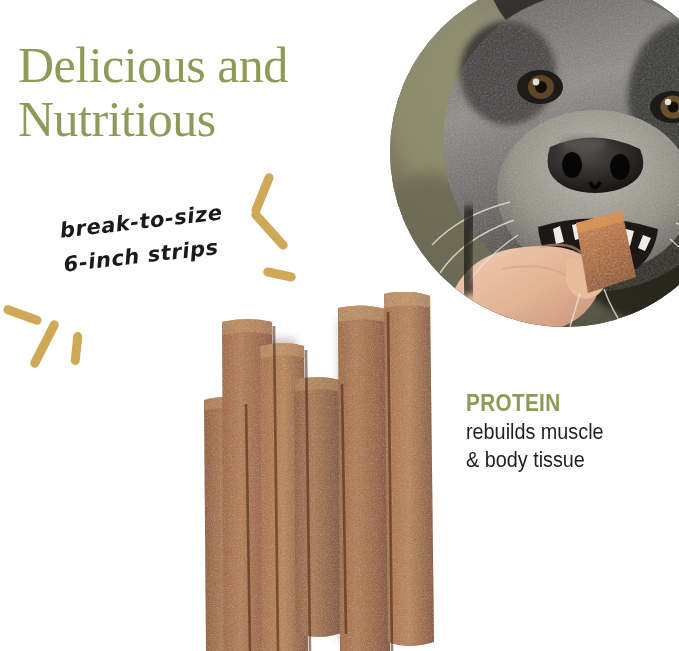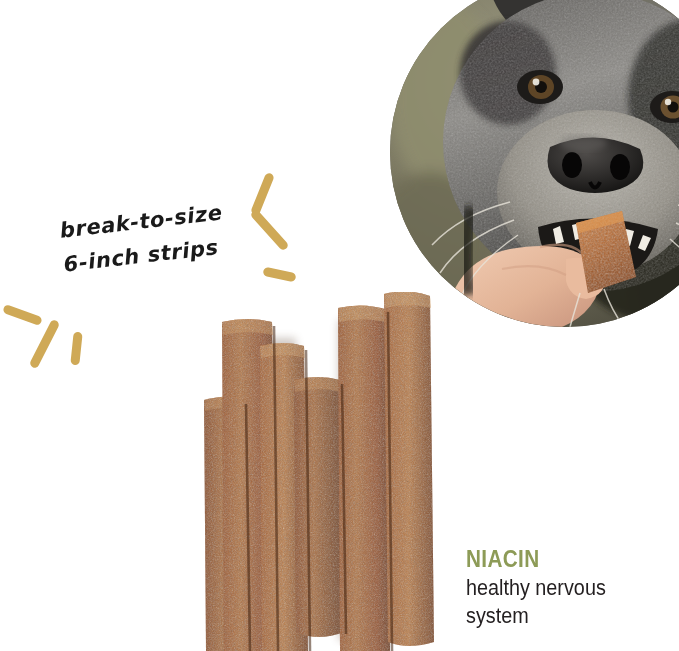--- a/index.html
+++ b/index.html
@@ -108,20 +108,22 @@
   }
   #benefit-protein    { left: 466px; top: 390px; }
   #benefit-niacin     { left: 466px; top: 546px; }
   #benefit-phosphorus { left: 20px;  top: 546px; }
 </style>
 </head>
 <body>
 
 <div id="canvas">
 
+  <div class="headline">Delicious and
+Nutritious</div>
 
   <div class="dash" style="left:258px; top:172px; width:9px; height:44px; transform:rotate(22deg);"></div>
   <div class="dash" style="left:265px; top:205px; width:9px; height:50px; transform:rotate(-42deg);"></div>
   <div class="dash" style="left:275px; top:258px; width:9px; height:33px; transform:rotate(-78deg);"></div>
 
   <div class="dash" style="left:18px; top:295px; width:9px; height:40px; transform:rotate(-70deg);"></div>
   <div class="dash" style="left:40px; top:318px; width:9px; height:52px; transform:rotate(27deg);"></div>
   <div class="dash" style="left:72px; top:332px; width:9px; height:33px; transform:rotate(6deg);"></div>
 
   <div class="script-wrap">
@@ -361,21 +363,21 @@
       <g stroke="#40210e" stroke-width="2.6" fill="none" opacity="0.55">
         <path d="M48 112 L52 359"></path>
         <path d="M76 34 L80 359"></path>
         <path d="M108 58 L112 359"></path>
         <path d="M144 92 L148 342"></path>
         <path d="M190 20 L194 359"></path>
       </g>
     </svg>
   </div>
 
-
-  <div class="benefit" id="benefit-niacin">
-    <div class="benefit-title">NIACIN</div>
-    <div class="benefit-body">healthy nervous
-system</div>
+  <div class="benefit" id="benefit-protein">
+    <div class="benefit-title">PROTEIN</div>
+    <div class="benefit-body">rebuilds muscle
+&amp; body tissue</div>
   </div>
 
 
+
 </div>
 
 </body></html>

